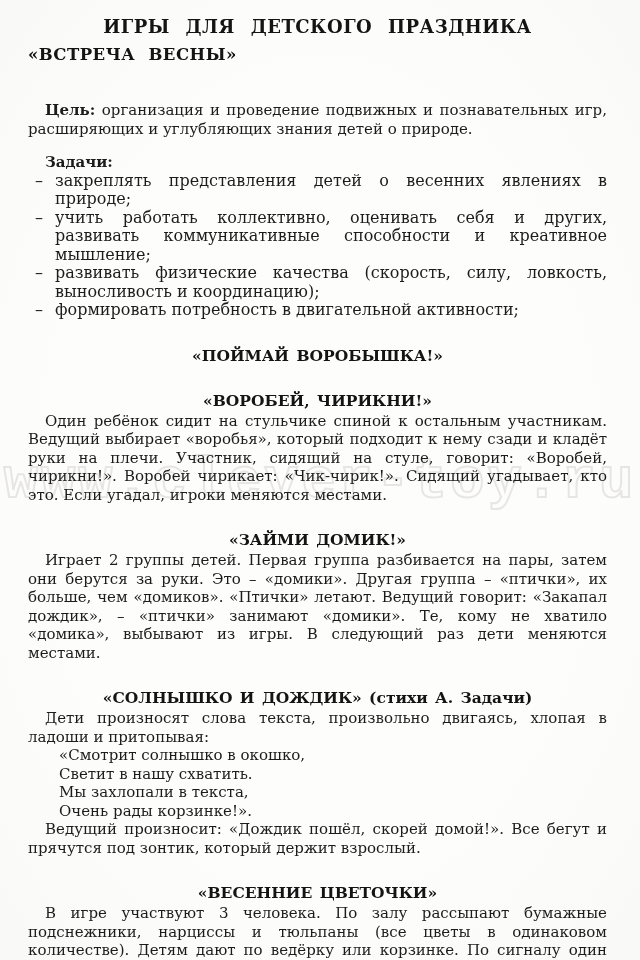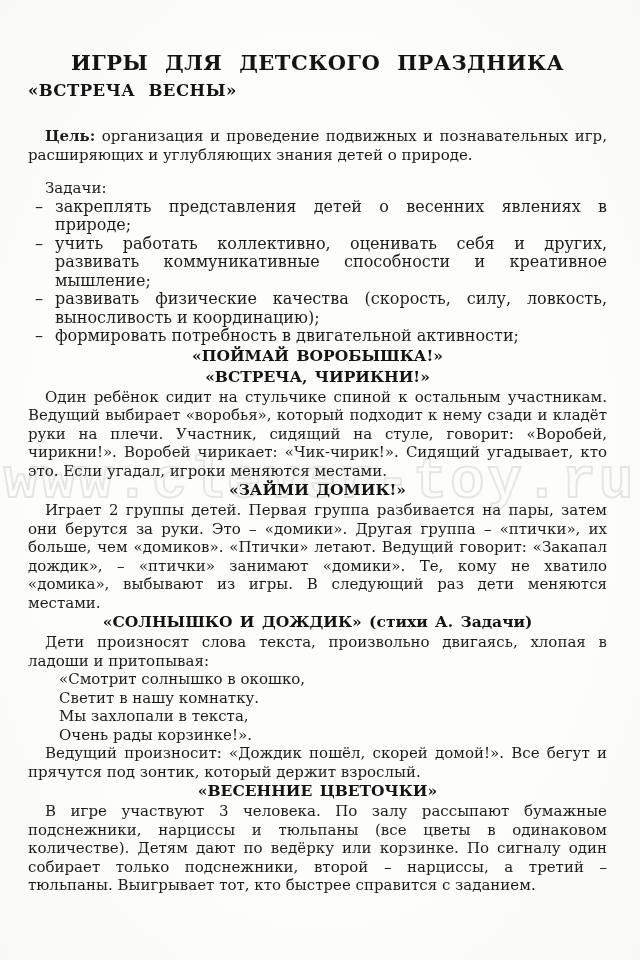--- a/index.html
+++ b/index.html
@@ -24,48 +24,47 @@
       #fdfdfc;
   }
   .content {
     position: relative;
     z-index: 1;
     padding: 14px 33px 0 28px;
   }
   .title {
     text-align: center;
     font-weight: bold;
-    font-size: 21px;
+    font-size: 18px;
     line-height: 26px;
     letter-spacing: 0.5px;
     word-spacing: 9px;
     color: #141414;
-    margin-top: 36px;
   }
   .subtitle {
     font-weight: bold;
     font-size: 16.5px;
     line-height: 21px;
     letter-spacing: 0.5px;
     word-spacing: 7px;
     margin-top: 4px;
     color: #141414;
   }
   .para {
     font-size: 15px;
     line-height: 18.5px;
     text-align: justify;
     text-indent: 17px;
     margin: 0;
   }
-  .goal-para { margin-top: 26px; }
+  .goal-para { margin-top: 36px; }
   .tasks-label {
     font-size: 15px;
     line-height: 18.5px;
-    font-weight: normal;
+    font-weight: bold;
     text-indent: 17px;
     margin-top: 15px;
   }
   .task {
     font-size: 16px;
     line-height: 18.5px;
     text-align: justify;
     padding-left: 27px;
     position: relative;
   }
@@ -74,20 +73,21 @@
     position: absolute;
     left: 7px;
     top: 0;
   }
   .section-heading {
     text-align: center;
     font-weight: bold;
     font-size: 15.5px;
     line-height: 19px;
     word-spacing: 2px;
+    margin-top: 26px;
     margin-bottom: 2px;
     color: #141414;
   }
   .poem-line {
     font-size: 15px;
     line-height: 18.5px;
     margin-left: 31px;
   }
   .watermark {
     position: absolute;
@@ -130,35 +130,35 @@
       <div class="task">учить работать коллективно, оценивать себя и других, развивать коммуникативные способности и креативное мышление;</div>
       <div class="task">развивать физические качества (скорость, силу, ловкость, выносливость и координацию);</div>
       <div class="task">формировать потребность в двигательной активности;</div>
     </div>
 
     <div>
       <div class="section-heading">«ПОЙМАЙ ВОРОБЫШКА!»</div>
     </div>
 
     <div>
-      <div class="section-heading">«ВСТРЕЧА, ЧИРИКНИ!»</div>
+      <div class="section-heading">«ВОРОБЕЙ, ЧИРИКНИ!»</div>
       <p class="para">Один ребёнок сидит на стульчике спиной к остальным участникам. Ведущий выбирает «воробья», который подходит к нему сзади и кладёт руки на плечи. Участник, сидящий на стуле, говорит: «Воробей, чирикни!». Воробей чирикает: «Чик-чирик!». Сидящий угадывает, кто это. Если угадал, игроки меняются местами.</p>
     </div>
 
     <div>
       <div class="section-heading">«ЗАЙМИ ДОМИК!»</div>
       <p class="para">Играет 2 группы детей. Первая группа разбивается на пары, затем они берутся за руки. Это – «домики». Другая группа – «птички», их больше, чем «домиков». «Птички» летают. Ведущий говорит: «Закапал дождик», – «птички» занимают «домики». Те, кому не хватило «домика», выбывают из игры. В следующий раз дети меняются местами.</p>
     </div>
 
     <div>
       <div class="section-heading">«СОЛНЫШКО И ДОЖДИК» (стихи А. Задачи)</div>
       <p class="para">Дети произносят слова текста, произвольно двигаясь, хлопая в ладоши и притопывая:</p>
       <div>
         <div class="poem-line">«Смотрит солнышко в окошко,</div>
-        <div class="poem-line">Светит в нашу комнатку.</div>
+        <div class="poem-line">Светит в нашу схватить.</div>
         <div class="poem-line">Мы захлопали в текста,</div>
         <div class="poem-line">Очень рады корзинке!».</div>
       </div>
       <p class="para">Ведущий произносит: «Дождик пошёл, скорей домой!». Все бегут и прячутся под зонтик, который держит взрослый.</p>
     </div>
 
     <div>
       <div class="section-heading">«ВЕСЕННИЕ ЦВЕТОЧКИ»</div>
       <p class="para">В игре участвуют 3 человека. По залу рассыпают бумажные подснежники, нарциссы и тюльпаны (все цветы в одинаковом количестве). Детям дают по ведёрку или корзинке. По сигналу один собирает только подснежники, второй – нарциссы, а третий – тюльпаны. Выигрывает тот, кто быстрее справится с заданием.</p>
     </div>

